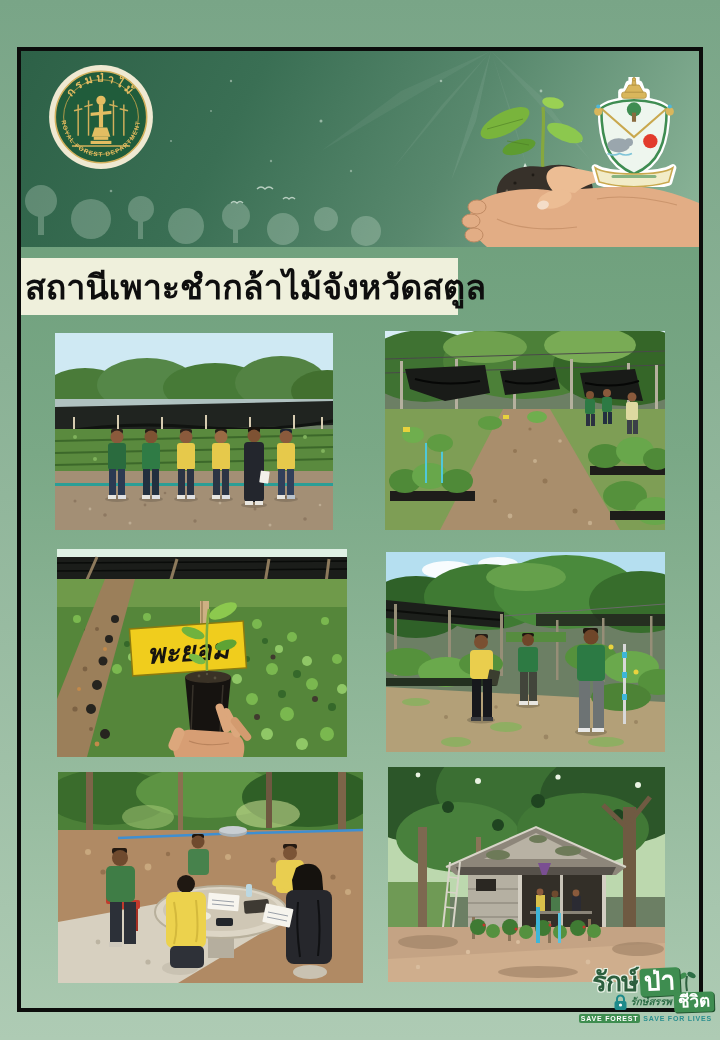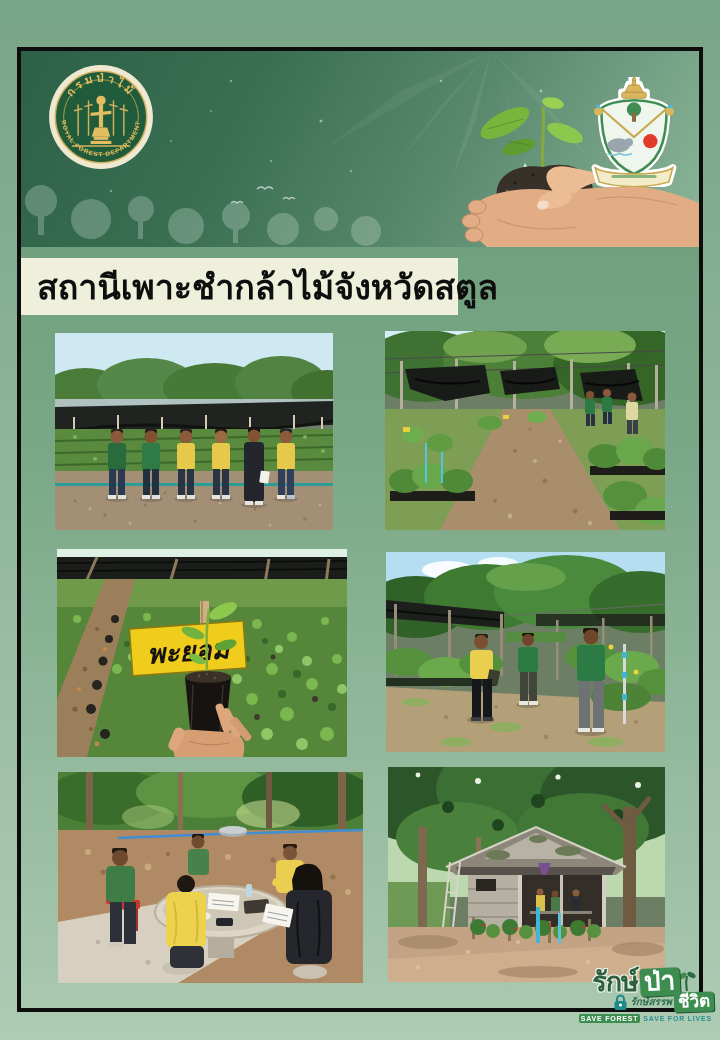--- a/index.html
+++ b/index.html
@@ -29,21 +29,21 @@
     font-size:24px;font-weight:800;color:#f8d93f;letter-spacing:.4px;line-height:35px;
     text-shadow:
       -2px -1px 0 #1d3a8d, 2px -1px 0 #1d3a8d, -2px 2px 0 #1d3a8d, 2px 2px 0 #1d3a8d,
       0 -2px 0 #1d3a8d, 0 3px 0 #14307a, 3px 4px 3px rgba(10,20,60,.45);
   }
   .title-bar{
     position:absolute;left:0;top:207px;width:437px;height:57px;
     background:#eff0dc;display:flex;align-items:center;
   }
   .title-text{
-    font-size:34px;font-weight:700;color:#0e0e0e;padding-left:16px;white-space:nowrap;
+    font-size:34px;font-weight:700;color:#0e0e0e;padding-left:4px;white-space:nowrap;
   }
   .photo{position:absolute;overflow:hidden;background:#6c7f64;}
   .photo svg{display:block;width:100%;height:100%;}
   .p1{left:34px;top:282px;width:278px;height:197px;}
   .p2{left:364px;top:280px;width:280px;height:199px;}
   .p3{left:36px;top:498px;width:290px;height:208px;}
   .p4{left:365px;top:501px;width:279px;height:200px;}
   .p5{left:37px;top:721px;width:305px;height:211px;}
   .p6{left:367px;top:716px;width:277px;height:215px;}
   .logo{

